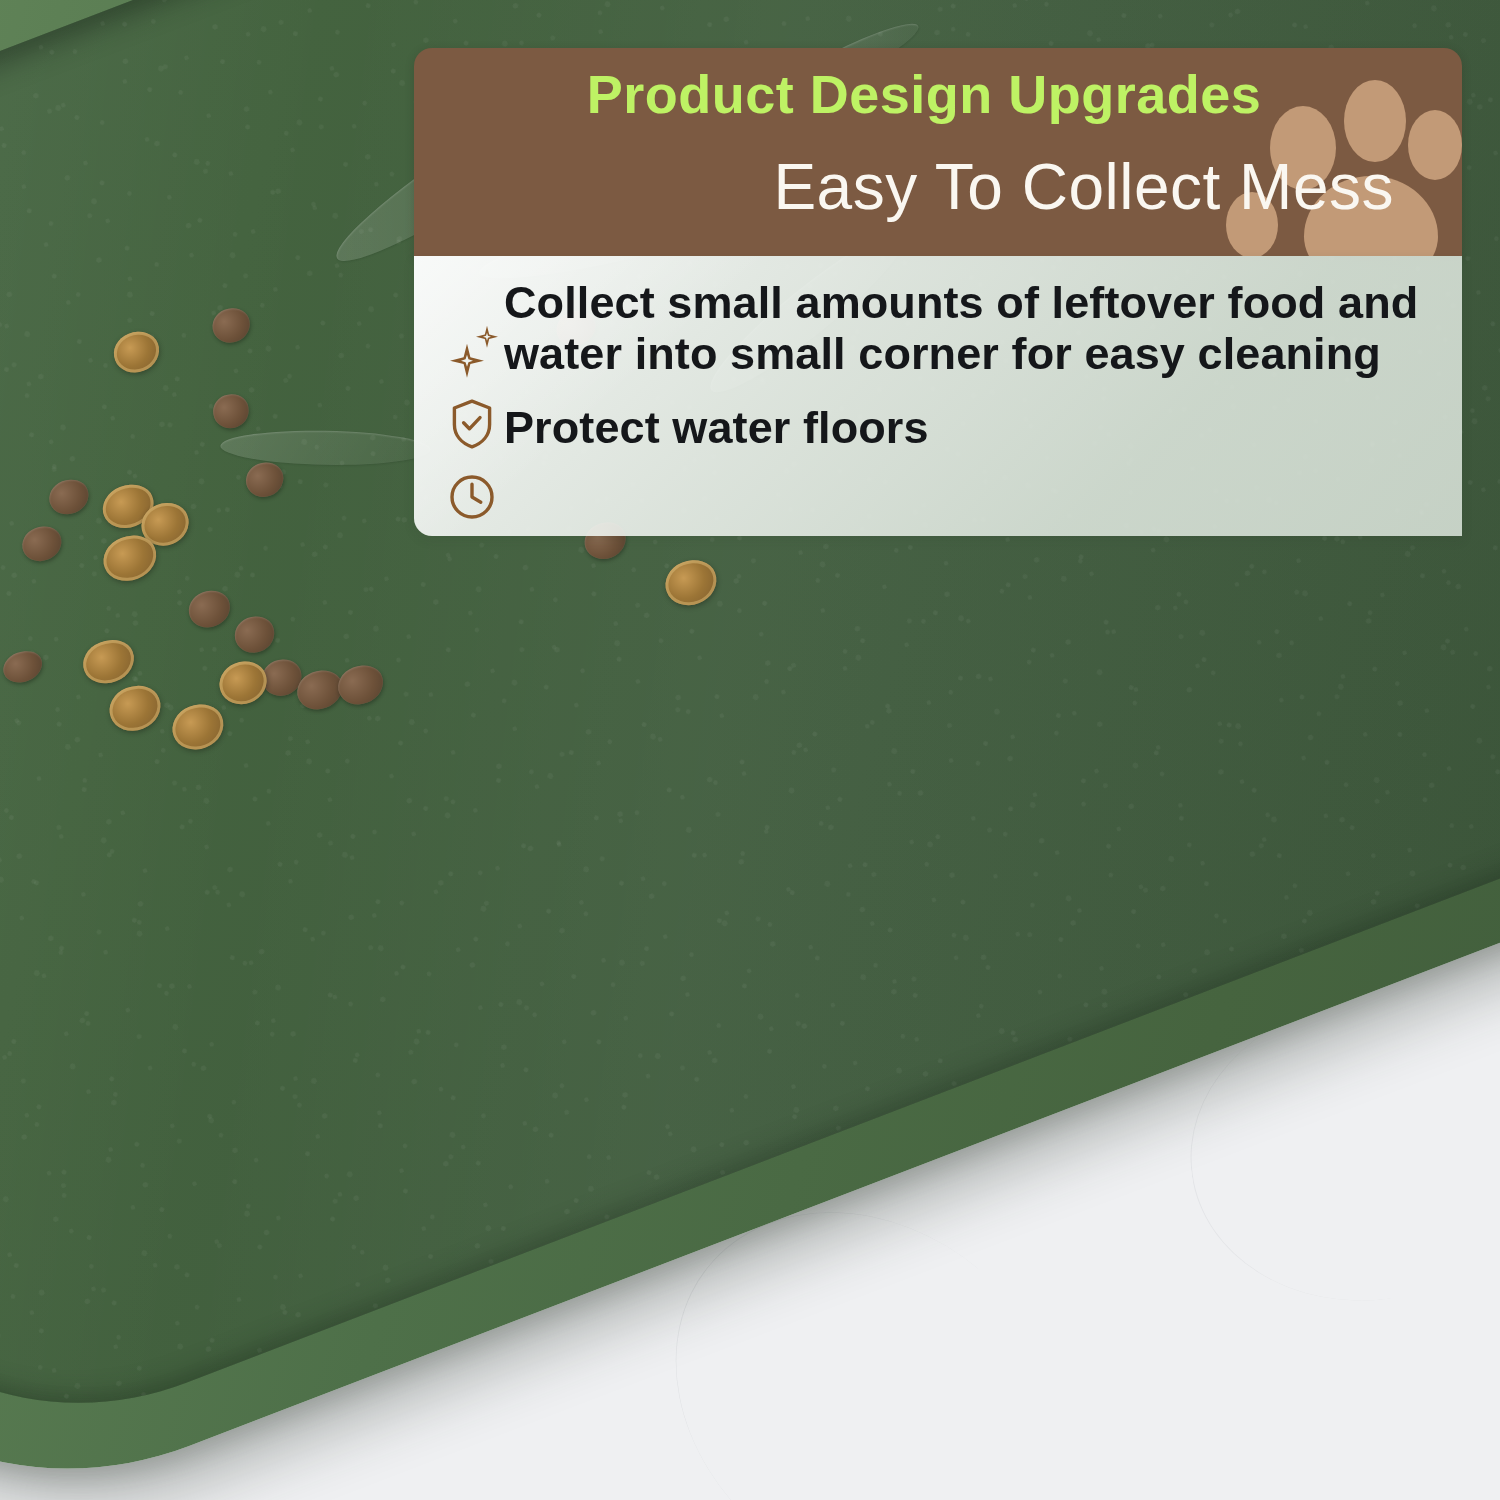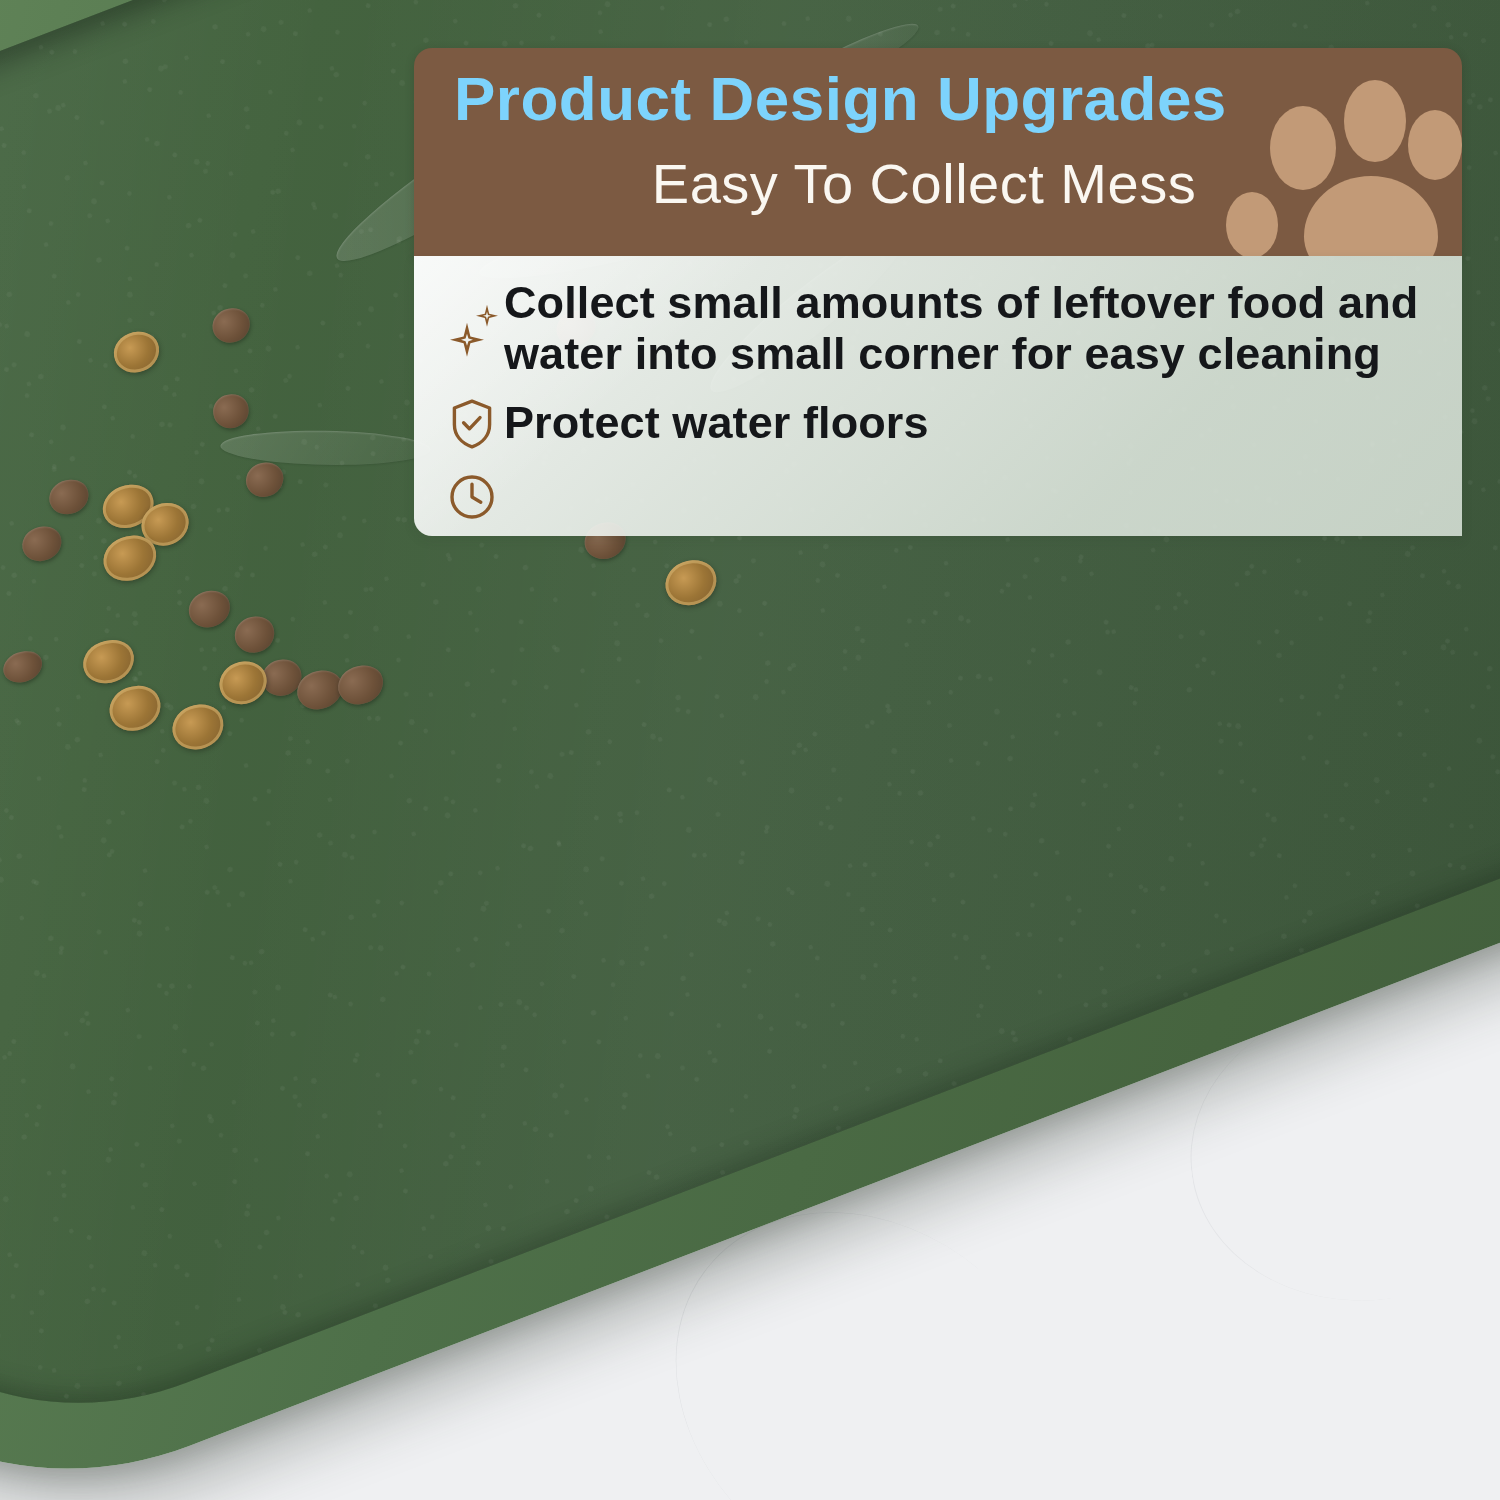--- a/index.html
+++ b/index.html
@@ -53,38 +53,38 @@
      box-shadow:0 2px 5px rgba(25,30,20,.40), inset 0 1px 3px rgba(255,240,200,.30);}
   .kib.rim{box-shadow:0 2px 5px rgba(25,30,20,.40), inset 0 0 0 3px rgba(214,178,110,.55),
      inset 0 1px 3px rgba(255,240,200,.25);}
 
   
   .banner{position:absolute;left:414px;top:48px;width:1048px;height:208px;
      background:#7c5a42;border-radius:18px 18px 0 0;overflow:hidden;
      box-shadow:0 2px 10px rgba(40,30,20,.20);}
   .paw{position:absolute;right:4px;top:24px;width:250px;height:200px;}
   .paw span{position:absolute;background:#c29a77;border-radius:50%;}
-  .h1{position:absolute;left:40px;top:18px;width:940px;
+  .h1{position:absolute;left:40px;top:18px;width:940px;text-align:center;
      font-family:"Liberation Sans Narrow","Liberation Sans",sans-serif;
-     font-weight:700;font-size:62px;line-height:1.06;color:#7dd3fc;letter-spacing:.5px;}
-  .h2{position:absolute;left:40px;top:106px;width:940px;text-align:center;
+     font-weight:700;font-size:54px;line-height:1.06;color:#bef264;letter-spacing:.5px;}
+  .h2{position:absolute;left:40px;top:106px;width:940px;text-align:right;
      font-family:"Liberation Sans Narrow","Liberation Sans",sans-serif;
-     font-weight:400;font-size:56px;line-height:1.06;color:#faf7f1;letter-spacing:.5px;}
+     font-weight:400;font-size:64px;line-height:1.06;color:#faf7f1;letter-spacing:.5px;}
 
   
   .panel{position:absolute;left:414px;top:256px;width:1048px;height:280px;
      border-radius:0 0 0 18px;overflow:hidden;
      background:linear-gradient(135deg, rgba(252,253,253,.94) 0%, rgba(236,241,236,.90) 38%,
                 rgba(222,231,222,.88) 70%, rgba(216,226,216,.88) 100%);
      box-shadow:0 4px 12px rgba(40,50,40,.10);}
   .panel::before{content:"";position:absolute;left:-60px;top:-120px;width:430px;height:430px;
      background:linear-gradient(160deg, rgba(255,255,255,.75), rgba(255,255,255,0) 62%);
      transform:rotate(-22deg);}
   .blist{position:absolute;left:34px;top:22px;right:22px;}
-  .brow{display:flex;align-items:center;margin-bottom:14px;}
+  .brow{display:flex;align-items:flex-end;margin-bottom:14px;}
   .bico{flex:0 0 auto;width:56px;height:56px;position:relative;margin-top:4px;}
   .btxt{font-family:"Liberation Sans Narrow","Liberation Sans",sans-serif;
      font-weight:700;font-size:45px;line-height:1.13;color:#15171a;letter-spacing:.1px;}
   .sp{position:absolute;background:#8b5a2b;}
   .sp.big{left:2px;top:20px;width:34px;height:34px;
      clip-path:polygon(50% 0,60% 40%,100% 50%,60% 60%,50% 100%,40% 60%,0 50%,40% 40%);}
   .sp.bigc{left:13px;top:31px;width:12px;height:12px;background:#eef2ee;
      clip-path:polygon(50% 0,62% 38%,100% 50%,62% 62%,50% 100%,38% 62%,0 50%,38% 38%);}
   .sp.sml{left:28px;top:2px;width:22px;height:22px;
      clip-path:polygon(50% 0,60% 40%,100% 50%,60% 60%,50% 100%,40% 60%,0 50%,40% 40%);}

